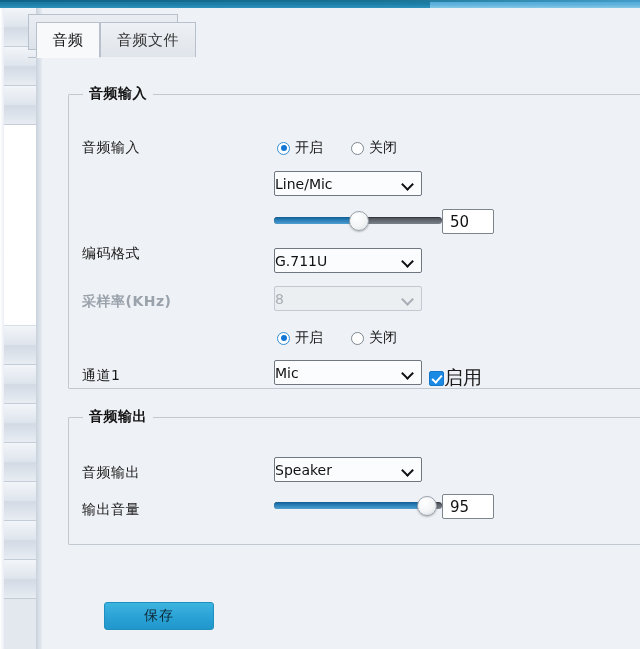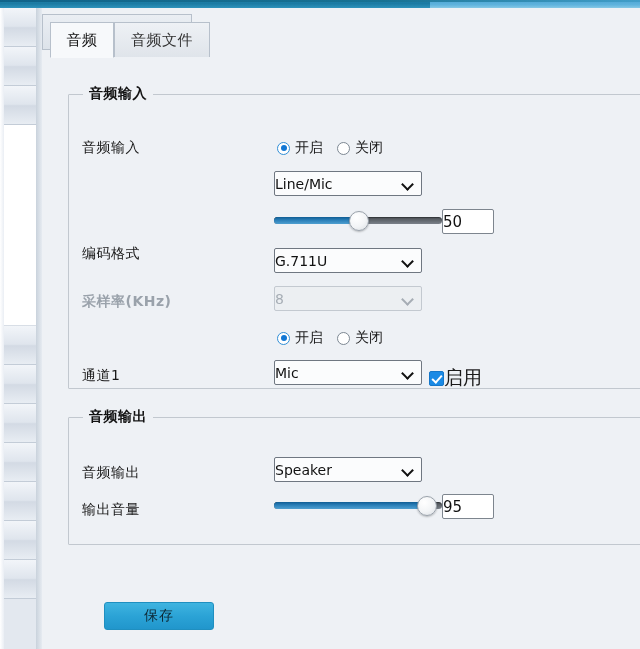--- a/index.html
+++ b/index.html
@@ -29,21 +29,21 @@
   #sidebar .gutter{position:absolute;left:0;top:0;width:4px;height:641px;
     background:linear-gradient(90deg,#ffffff 0%,#eaeef4 100%);}
   #sidebar-shadow{position:absolute;left:36px;top:8px;width:6px;height:641px;
     background:linear-gradient(90deg,#c9d2dc 0%,#e6ebf1 100%);}
 
   
   #main{position:absolute;left:42px;top:8px;width:598px;height:641px;
     background:#eef1f5;}
 
   
-  #tabstrip{position:absolute;left:42px;top:14px;width:598px;height:44px;}
+  #tabstrip{position:absolute;left:28px;top:14px;width:598px;height:44px;}
   #tabstrip .tabline{position:absolute;left:0;top:43px;width:598px;height:1px;background:#b7c0cb;}
   .tab{position:absolute;top:8px;height:36px;box-sizing:border-box;
     border:1px solid #b7c0cb;border-bottom:none;
     display:flex;align-items:center;justify-content:center;
     font-size:15px;color:#222;letter-spacing:.5px;}
   .tab.inactive{background:linear-gradient(180deg,#eef1f5 0%,#dfe4ea 100%);color:#333;}
   .tab.active{background:#f7f9fb;border-bottom:1px solid #f7f9fb;color:#111;z-index:3;}
   #tab-audio{left:8px;width:64px;}
   #tab-audiofile{left:72px;width:96px;}
   #tab-filler{left:168px;width:150px;top:8px;height:36px;box-sizing:border-box;
@@ -59,21 +59,21 @@
     border:1px solid #c2c8cf;border-radius:1px;}
   .fset .legend{position:absolute;top:-10px;left:14px;background:#eef1f5;
     padding:0 6px;font-weight:bold;font-size:14px;color:#111;letter-spacing:.5px;}
   #fs-input{left:26px;top:37px;width:582px;height:295px;}
   #fs-output{left:26px;top:360px;width:582px;height:128px;}
   .rlabel{position:absolute;left:40px;width:190px;font-size:14px;color:#1a1a1a;
     letter-spacing:.5px;}
   .rlabel.disabled{color:#9aa2ab;font-weight:bold;}
 
   
-  .radiogroup{position:absolute;left:235px;display:flex;align-items:flex-start;gap:14px;}
+  .radiogroup{position:absolute;left:235px;display:flex;align-items:flex-start;gap:28px;}
   .rad{display:flex;align-items:center;gap:5px;font-size:14px;color:#1a1a1a;}
   .radmark{width:13px;height:13px;border-radius:50%;box-sizing:border-box;
     border:1px solid #7d8893;background:#fff;display:inline-block;position:relative;}
   .radmark.on{border:1px solid #2f8ed6;}
   .radmark.on::after{content:"";position:absolute;left:2.5px;top:2.5px;
     width:6px;height:6px;border-radius:50%;background:#1277d4;}
 
   
   .sel{position:absolute;left:232px;width:148px;height:25px;box-sizing:border-box;
     background:#fbfcfd;border:1px solid #6f7781;border-radius:2px;
@@ -92,21 +92,21 @@
     box-shadow:inset 0 1px 1px rgba(0,0,0,.35);}
   .sfill{position:absolute;left:0;top:8px;height:7px;border-radius:4px;
     background:linear-gradient(180deg,#0f5d94 0%,#2a7fb8 45%,#4f9fd0 100%);}
   .sknob{position:absolute;top:2px;width:18px;height:18px;border-radius:50%;
     background:radial-gradient(circle at 35% 30%,#ffffff 0%,#f2f4f6 55%,#d9dde2 100%);
     border:1px solid #9aa2ab;box-shadow:0 1px 2px rgba(0,0,0,.25);}
 
   
   .numbox{position:absolute;width:52px;height:25px;box-sizing:border-box;
     background:#ffffff;border:1px solid #7d858e;border-radius:2px;
-    display:flex;align-items:center;padding-left:0;font-size:15px;color:#111;}
+    display:flex;align-items:center;padding-left:7px;font-size:15px;color:#111;}
 
   
   .chkwrap{position:absolute;display:flex;align-items:center;font-size:19px;}
   .chkbox{width:15px;height:15px;box-sizing:border-box;border-radius:2px;
     background:#1a8ae5;border:1px solid #1577c9;position:relative;}
   .chkbox::after{content:"";position:absolute;left:4px;top:1px;width:4px;height:8px;
     border-right:2px solid #fff;border-bottom:2px solid #fff;transform:rotate(42deg);}
 
   
   #save-button{position:absolute;left:62px;top:545px;width:110px;height:28px;

